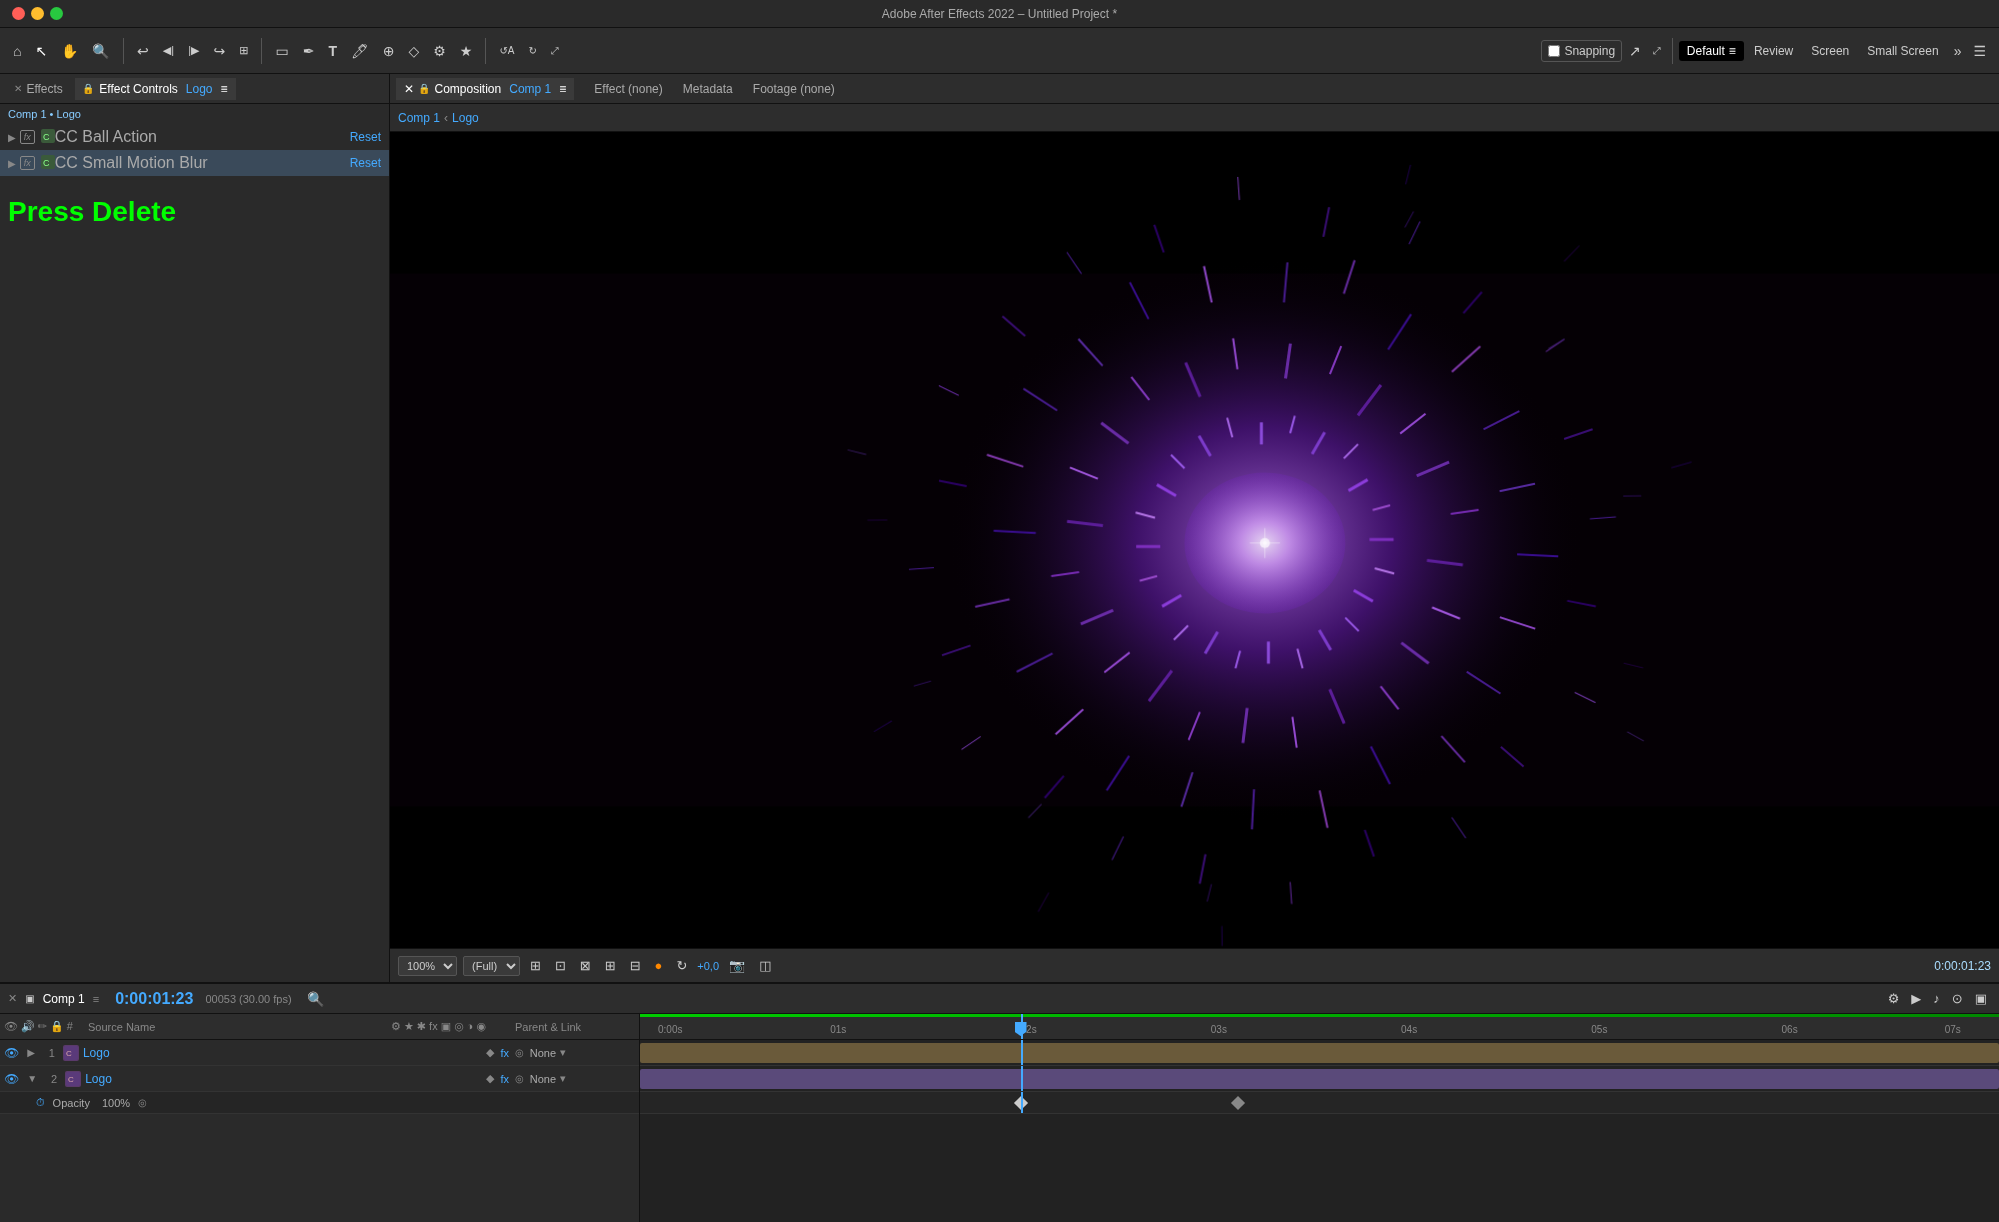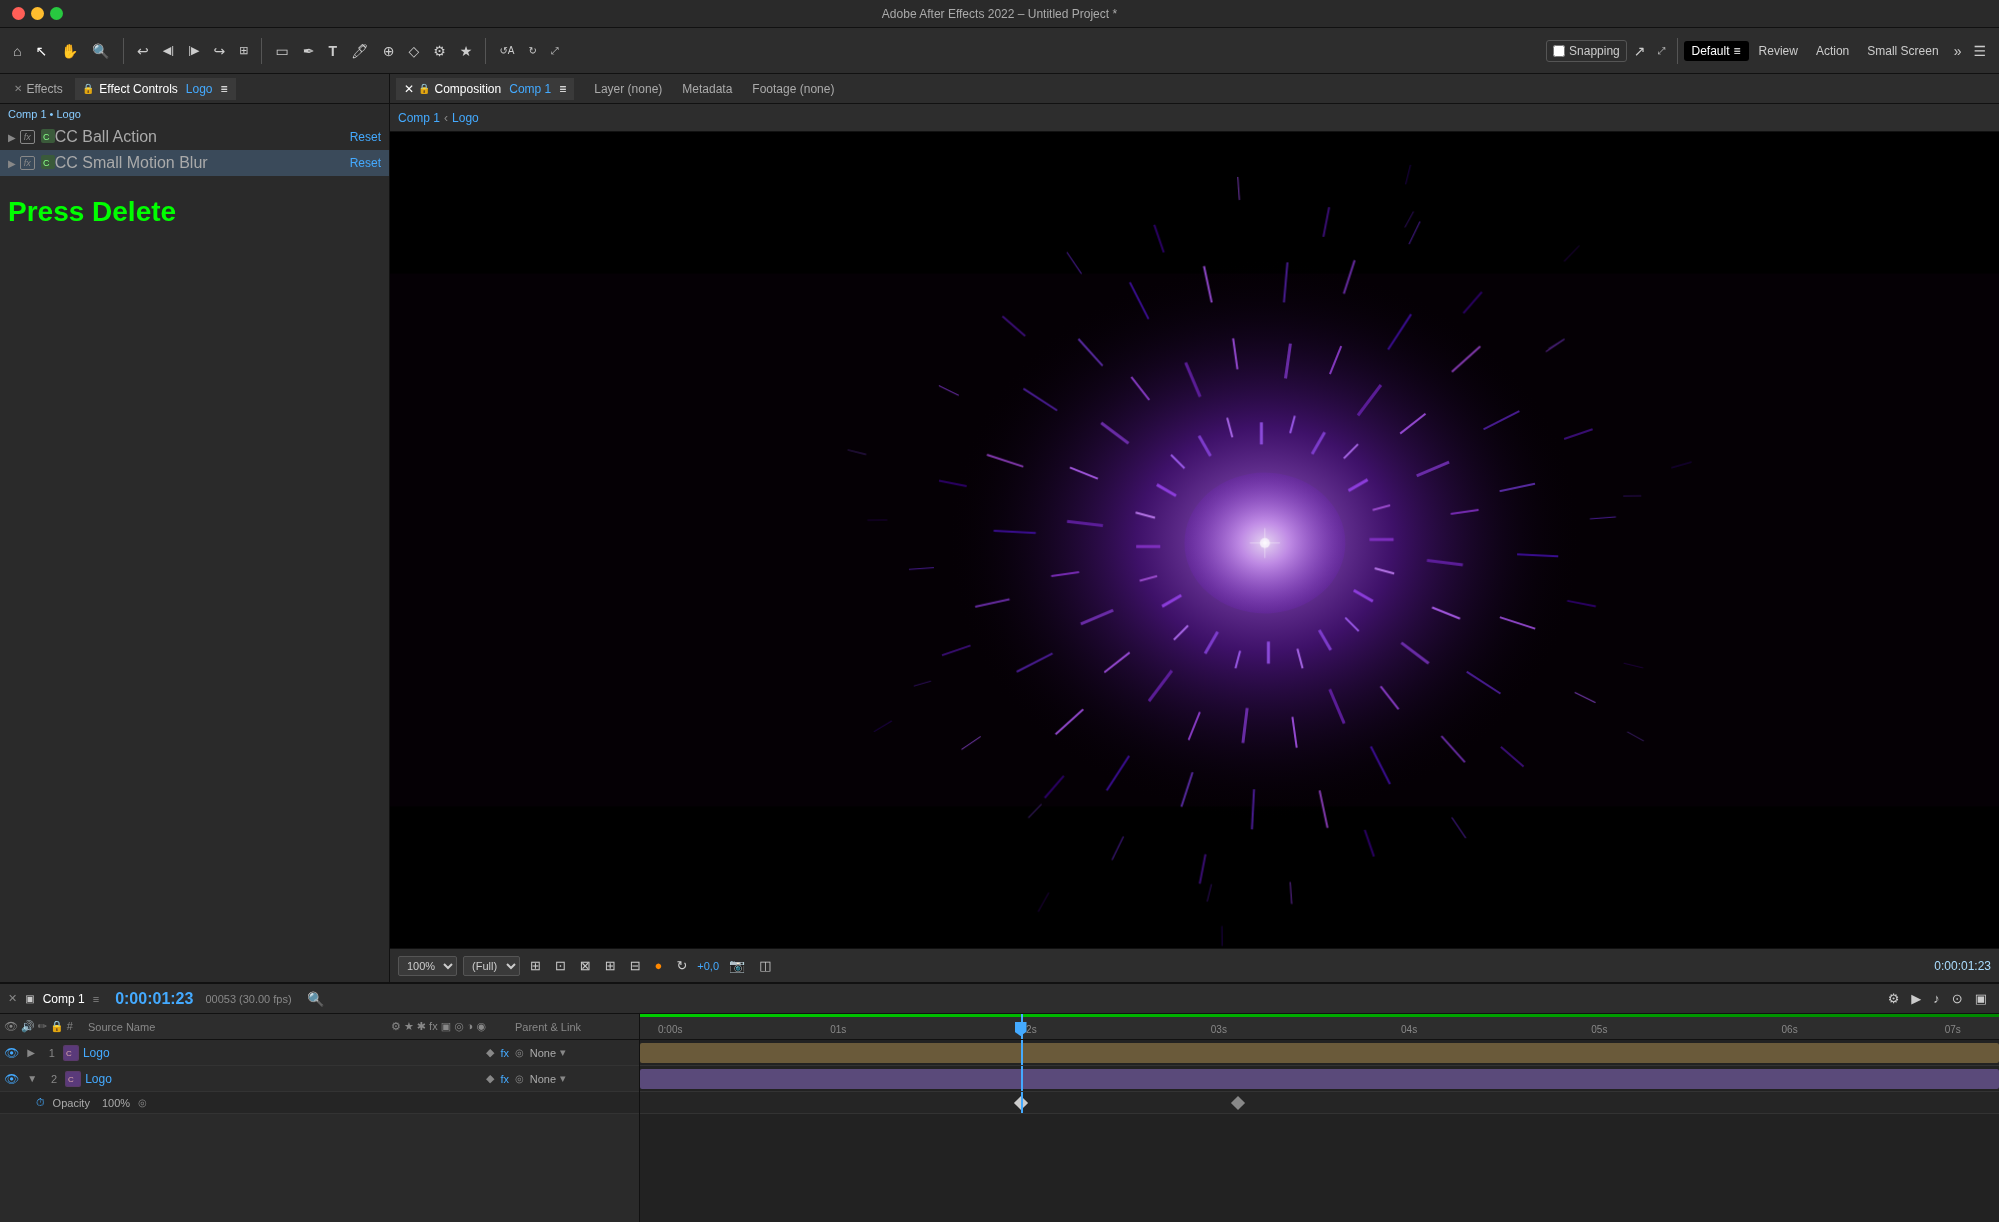--- a/index.html
+++ b/index.html
@@ -589,21 +589,21 @@
       <span>Snapping</span>
     </button>
     <button class="toolbar-btn">↗</button>
     <button class="toolbar-btn" style="font-size:10px;">⤢</button>
     <div class="toolbar-separator"></div>
     <div class="workspace-default">
       <span>Default</span>
       <span>≡</span>
     </div>
     <button class="workspace-btn">Review</button>
-    <button class="workspace-btn">Action</button>
+    <button class="workspace-btn">Screen</button>
     <button class="workspace-btn">Small Screen</button>
     <button class="toolbar-btn">»</button>
     <button class="toolbar-btn">☰</button>
   </div>
 </div>
 
 <div class="main-layout">
 
   <div class="left-panel">
 
@@ -656,21 +656,21 @@
 
     <div class="comp-tab-bar">
       <div class="comp-tab active">
         <span>✕</span>
         <span style="font-size:10px;">🔒</span>
         <span>Composition</span>
         <span style="color:#4af; margin-left:4px;">Comp 1</span>
         <span style="margin-left:4px;">≡</span>
       </div>
       <div class="comp-menu-tabs">
-        <span class="comp-menu-tab">Layer (none)</span>
+        <span class="comp-menu-tab">Effect (none)</span>
         <span class="comp-menu-tab">Metadata</span>
         <span class="comp-menu-tab">Footage (none)</span>
       </div>
     </div>
 
     <div class="comp-breadcrumb">
       <span class="crumb-item">Comp 1</span>
       <span class="crumb-sep">‹</span>
       <span class="crumb-item">Logo</span>
     </div>

